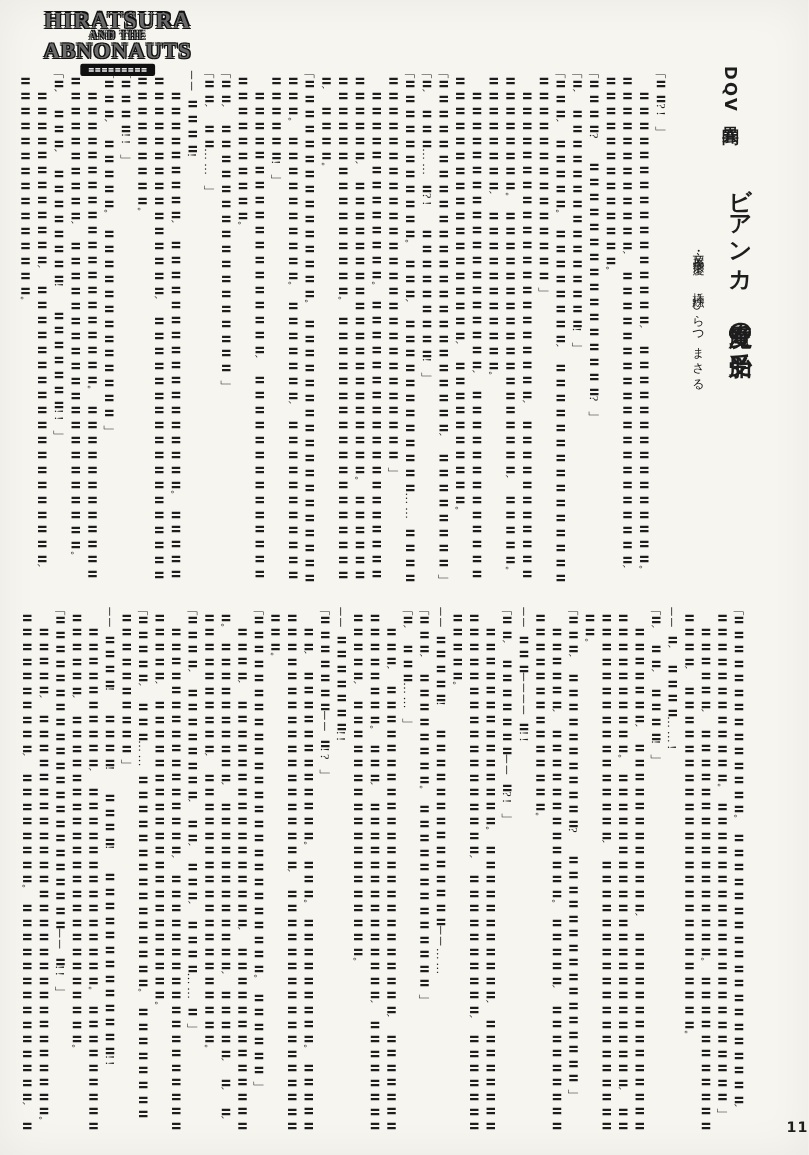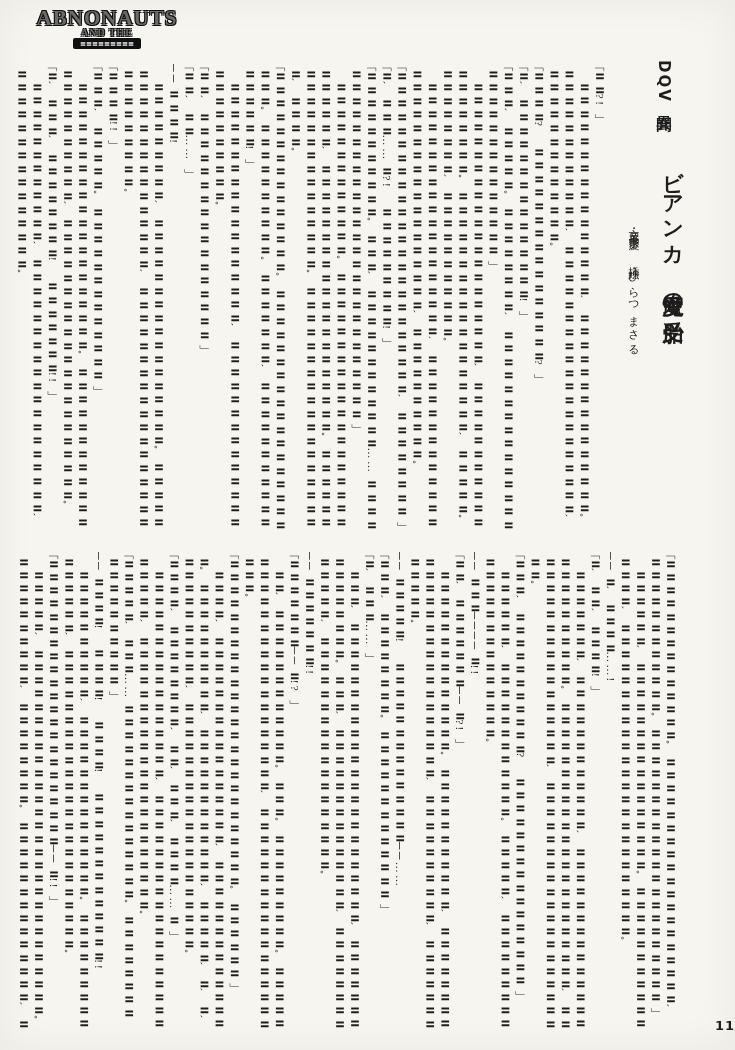--- a/index.html
+++ b/index.html
@@ -49,22 +49,23 @@
   .pageno { position:absolute; left:0; right:0; top:1018px; text-align:right;
             font-size:13px; font-weight:bold; letter-spacing:1px;
             font-family:"DejaVu Sans", sans-serif; }
 </style>
 </head>
 <body>
 
 <div class="page">
 
   <div class="logo">
-    <div class="l1">ABNONAUTS</div>
+    <div class="l1">HIRATSURA</div>
     <div class="l2">AND THE</div>
+    <div class="l3">ABNONAUTS</div>
     <div class="bar">〓〓〓〓〓〓〓〓〓</div>
   </div>
 
   <div class="series vtext">DQV異聞</div>
   <div class="title vtext">ビアンカ　魔愛の受胎</div>
   <div class="credits vtext">文・屋形宗慶　　挿絵・ひらつまさる</div>
 
   <div class="vblock vtext block-top">
       <p class="para dialogue">「〓〓?!」</p>
       <p class="para narration indent">〓〓〓〓〓〓〓〓〓〓〓〓〓〓〓〓、〓〓〓〓〓〓〓〓〓〓〓〓〓〓〓。〓〓〓〓〓〓〓〓〓〓〓〓、〓〓〓〓〓〓〓〓〓〓〓〓〓〓〓〓〓〓〓〓、〓〓〓〓〓〓〓〓〓〓〓〓〓。</p>

